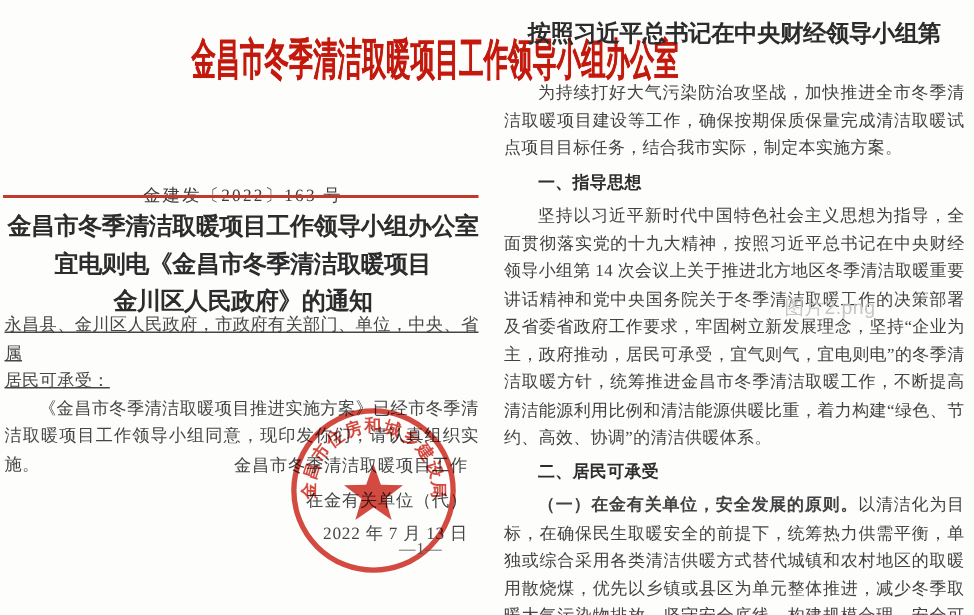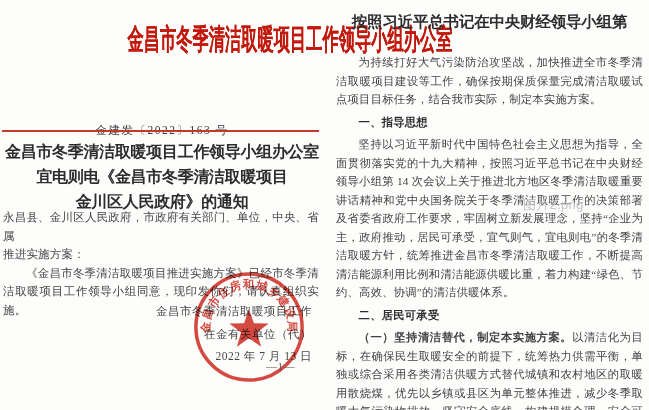--- a/index.html
+++ b/index.html
@@ -36,21 +36,21 @@
   .doc-title{
     position:absolute;top:139px;left:0;width:100%;
     text-align:center;font-size:16px;font-weight:700;color:#2c2c2c;
     line-height:25px;letter-spacing:-0.3px;
   }
   .p1-body{
     position:absolute;top:208px;left:3px;right:5px;
     font-size:11.5px;line-height:18.6px;color:#464646;
     text-align:justify;letter-spacing:0.2px;
   }
-  .p1-body .line{display:block;}
+  .p1-body .line{display:block;text-decoration:underline;}
   .p1-body p{margin:0;text-indent:2em;text-align:justify;}
   .signature{
     position:absolute;top:300px;left:148px;width:164px;
     text-align:right;font-size:11.5px;line-height:22.5px;color:#464646;
     letter-spacing:0.5px;
   }
   .seal{
     position:absolute;left:190px;top:268px;width:118px;height:118px;
     opacity:0.88;mix-blend-mode:multiply;
   }
@@ -93,21 +93,21 @@
   <div class="red-line"></div>
 
   <div class="doc-title">
     <div>金昌市冬季清洁取暖项目工作领导小组办公室</div>
     <div>宜电则电《金昌市冬季清洁取暖项目</div>
     <div>金川区人民政府》的通知</div>
   </div>
 
   <div class="p1-body">
     <span class="line">永昌县、金川区人民政府，市政府有关部门、单位，中央、省属</span>
-    <span class="line">推进实施方案：</span>
+    <span class="line">居民可承受：</span>
     <p>《金昌市冬季清洁取暖项目推进实施方案》已经市冬季清洁取暖项目工作领导小组同意，现印发你们，请认真组织实施。</p>
   </div>
 
   <div class="signature">
     <div>金昌市冬季清洁取暖项目工作</div>
     <div>在金有关单位（代）</div>
     <div>2022 年 7 月 13 日</div>
   </div>
 
   <svg class="seal" viewBox="0 0 120 120" aria-hidden="true">
@@ -124,17 +124,17 @@
 
 <div class="sheet" id="page2">
 
   <div class="plan-title">按照习近平总书记在中央财经领导小组第</div>
 
   <div class="p2-body">
     <p>为持续打好大气污染防治攻坚战，加快推进全市冬季清洁取暖项目建设等工作，确保按期保质保量完成清洁取暖试点项目目标任务，结合我市实际，制定本实施方案。</p>
     <p class="heading">一、指导思想</p>
     <p>坚持以习近平新时代中国特色社会主义思想为指导，全面贯彻落实党的十九大精神，按照习近平总书记在中央财经领导小组第 14 次会议上关于推进北方地区冬季清洁取暖重要讲话精神和党中央国务院关于冬季清洁取暖工作的决策部署及省委省政府工作要求，牢固树立新发展理念，坚持“企业为主，政府推动，居民可承受，宜气则气，宜电则电”的冬季清洁取暖方针，统筹推进金昌市冬季清洁取暖工作，不断提高清洁能源利用比例和清洁能源供暖比重，着力构建“绿色、节约、高效、协调”的清洁供暖体系。</p>
     <p class="heading">二、居民可承受</p>
-    <p><span class="kai">（一）坚持清洁替代，制定本实施方案。</span><span>以清洁化为目标，在确保民生取暖安全的前提下，统筹热力供需平衡，单独或综合采用各类清洁供暖方式替代城镇和农村地区的取暖用散烧煤，优先以乡镇或县区为单元整体推进，减少冬季取暖大气污染物排放，坚守安全底线，构建规模合理、安全可靠的热力供应体系。</span></p>
+    <p><span class="kai">（一）在金有关单位，安全发展的原则。</span><span>以清洁化为目标，在确保民生取暖安全的前提下，统筹热力供需平衡，单独或综合采用各类清洁供暖方式替代城镇和农村地区的取暖用散烧煤，优先以乡镇或县区为单元整体推进，减少冬季取暖大气污染物排放，坚守安全底线，构建规模合理、安全可靠的热力供应体系。</span></p>
   </div>
 
   <div class="watermark">图片2.png</div>
 </div>
 
 </body></html>

